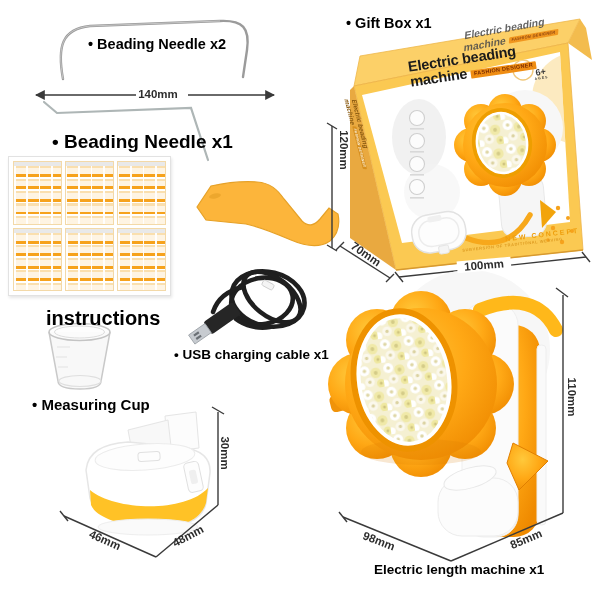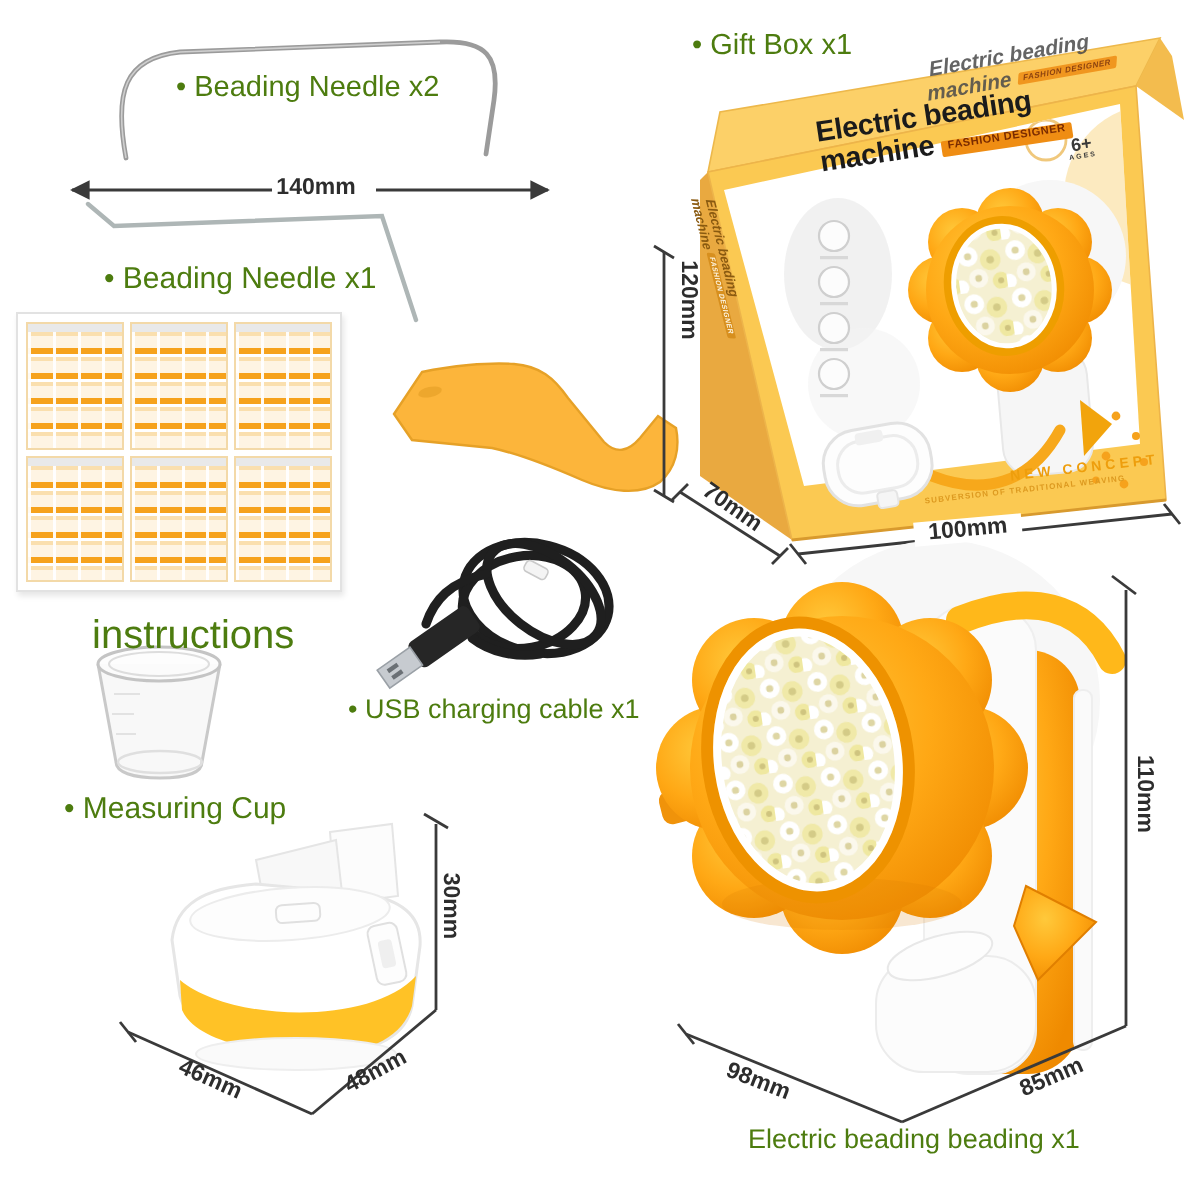--- a/index.html
+++ b/index.html
@@ -1,19 +1,19 @@
 <!DOCTYPE html>
 <html><head>
 <meta charset="utf-8">
 <style>
   html,body{margin:0;padding:0;background:#fff;}
   #stage{position:relative;width:600px;height:600px;background:#fff;overflow:hidden;
          font-family:"Liberation Sans",sans-serif;}
   #art{position:absolute;left:0;top:0;width:600px;height:600px;}
-  .lbl{position:absolute;font-weight:normal;color:#4d7c0f;white-space:nowrap;font-size:14px;}
+  .lbl{position:absolute;font-weight:bold;color:#000000;white-space:nowrap;font-size:14px;}
   .dim{position:absolute;font-weight:bold;color:#2d2d2d;white-space:nowrap;font-size:11.5px;
        text-align:center;transform-origin:center;}
   
   .sheet{position:absolute;left:8px;top:156px;width:163px;height:140px;background:#fff;
          border:1px solid #E2E2E2;box-shadow:1px 2px 3px rgba(0,0,0,.10);
          display:grid;grid-template-columns:repeat(3,1fr);grid-template-rows:repeat(2,1fr);
          gap:3px;padding:4px;box-sizing:border-box;}
   .instr-card{border:1px solid #F3D9A8;box-sizing:border-box;background:
       linear-gradient(180deg,#E9E9E9 0 4px,rgba(0,0,0,0) 4px),
       repeating-linear-gradient(90deg, rgba(255,255,255,.95) 0 1.5px, rgba(255,255,255,0) 1.5px 12.4px),
@@ -235,21 +235,21 @@
           <path d="M60,511 L68,521"></path>
       <path d="M156,557 L218,505"></path>
       <path d="M218,505 V412"></path>
           <path d="M212,407 L224,414"></path>
     </g>
   </g>
 </svg>
 
 <div class="lbl" style="left:88px;top:36px;font-size:14.5px">• Beading Needle x2</div>
 <div class="dim" style="left:132px;top:88px;width:52px">140mm</div>
-<div class="lbl" style="left:52px;top:131px;font-size:15px">• Beading Needle x1</div>
+<div class="lbl" style="left:52px;top:131px;font-size:19px">• Beading Needle x1</div>
 
 <div class="lbl" style="left:346px;top:15px;font-size:14.5px">• Gift Box x1</div>
 
 <div class="lid-title">
   <div>Electric beading</div>
   <div><span>machine</span>
     <span class="badge">FASHION DESIGNER</span></div>
 </div>
 
 <div class="side-title">
@@ -290,15 +290,15 @@
 
 <div class="lbl" style="left:174px;top:347px;font-size:13.5px">• USB charging cable x1</div>
 
 <div class="dim" style="left:82px;top:534px;width:46px;transform:rotate(24deg)">46mm</div>
 <div class="dim" style="left:165px;top:530px;width:46px;transform:rotate(-28deg)">48mm</div>
 <div class="dim" style="left:203px;top:447px;width:44px;transform:rotate(90deg)">30mm</div>
 
 <div class="dim" style="left:356px;top:535px;width:46px;transform:rotate(21deg)">98mm</div>
 <div class="dim" style="left:503px;top:533px;width:46px;transform:rotate(-23deg)">85mm</div>
 <div class="dim" style="left:548px;top:391px;width:48px;transform:rotate(90deg)">110mm</div>
-<div class="lbl" style="left:374px;top:562px;font-size:13.5px">Electric beading beading  x1</div>
+<div class="lbl" style="left:374px;top:562px;font-size:13.5px">Electric length machine  x1</div>
 
 </div>
 
 </body></html>

